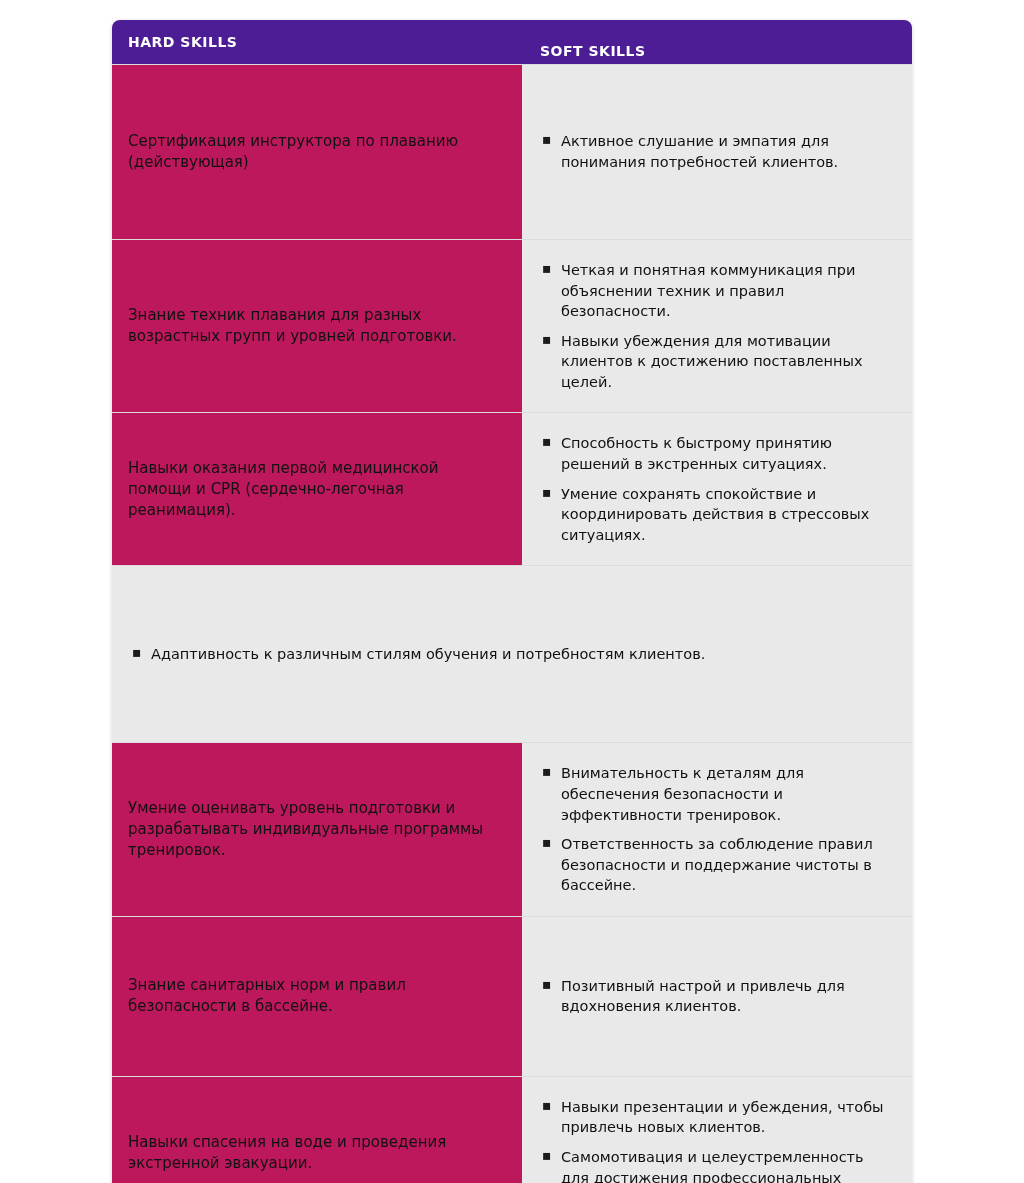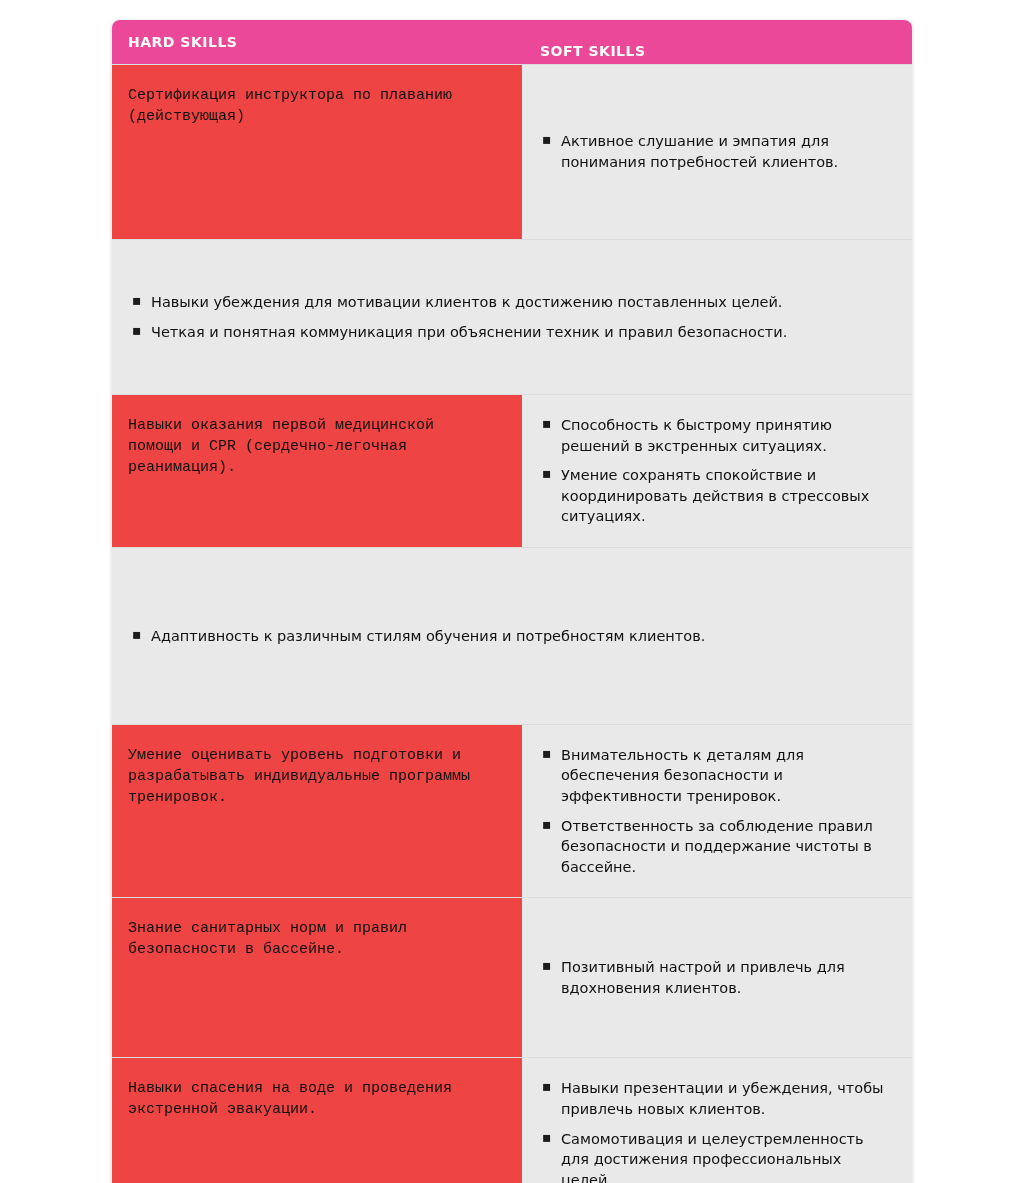--- a/index.html
+++ b/index.html
@@ -23,21 +23,21 @@
     top: 20px;
     width: 800px;
     border-radius: 8px;
     overflow: hidden;
     box-shadow: 0 1px 4px rgba(0,0,0,0.18);
     background: #f4f4f4;
   }
 
   .card-header {
     display: flex;
-    background: #ec4899;
+    background: #4c1d95;
     color: #ffffff;
     height: 44px;
     align-items: center;
   }
 
   .header-cell {
     font-size: 14px;
     font-weight: bold;
     letter-spacing: 0.5px;
   }
@@ -55,25 +55,24 @@
   .skill-row:nth-of-type(1) { min-height: 155px; }
   .skill-row:nth-of-type(2) { min-height: 175px; }
   .skill-row:nth-of-type(3) { min-height: 155px; }
   .skill-row:nth-of-type(4) { min-height: 138px; }
   .skill-row:nth-of-type(5) { min-height: 177px; }
   .skill-row:nth-of-type(6) { min-height: 135px; }
   .skill-row:nth-of-type(7) { min-height: 160px; }
 
   .cell-hard {
     width: 410px;
-    background: #ef4444;
-    display: flex;
-    align-items: flex-start;
+    background: #be185d;
+    display: flex;
+    align-items: center;
     padding: 20px 28px 20px 16px;
-    font-family: Liberation Mono, monospace;
   }
 
   .cell-hard .hard-text {
     font-size: 15px;
     line-height: 1.4;
     color: #111111;
   }
 
   .cell-soft {
     flex: 1;
@@ -122,24 +121,27 @@
         <div class="hard-text">Сертификация инструктора по плаванию (действующая)</div>
       </div>
       <div class="cell-soft">
         <ul class="soft-list">
           <li>Активное слушание и эмпатия для понимания потребностей клиентов.</li>
         </ul>
       </div>
     </div>
 
     <div class="skill-row">
-      <div class="cell-soft">
-        <ul class="soft-list">
+      <div class="cell-hard">
+        <div class="hard-text">Знание техник плавания для разных возрастных групп и уровней подготовки.</div>
+      </div>
+      <div class="cell-soft">
+        <ul class="soft-list">
+          <li>Четкая и понятная коммуникация при объяснении техник и правил безопасности.</li>
           <li>Навыки убеждения для мотивации клиентов к достижению поставленных целей.</li>
-          <li>Четкая и понятная коммуникация при объяснении техник и правил безопасности.</li>
         </ul>
       </div>
     </div>
 
     <div class="skill-row">
       <div class="cell-hard">
         <div class="hard-text">Навыки оказания первой медицинской помощи и CPR (сердечно-легочная реанимация).</div>
       </div>
       <div class="cell-soft">
         <ul class="soft-list">

